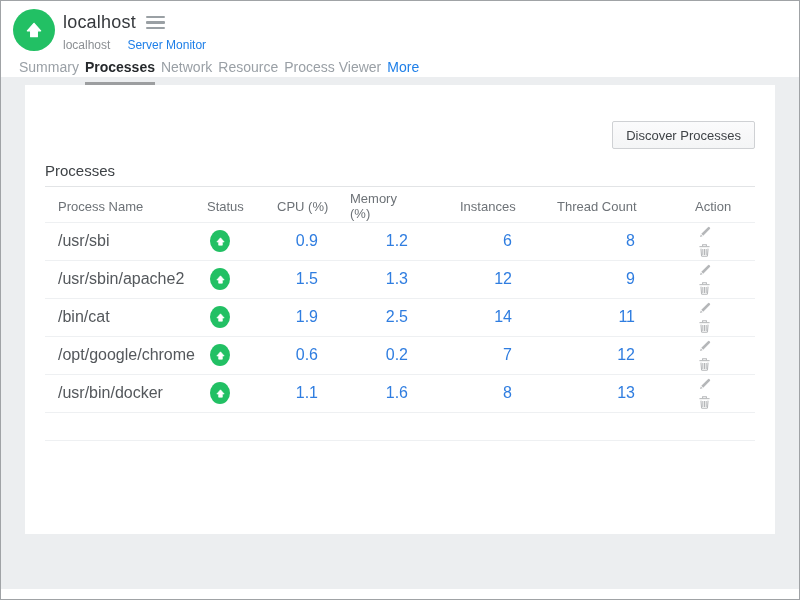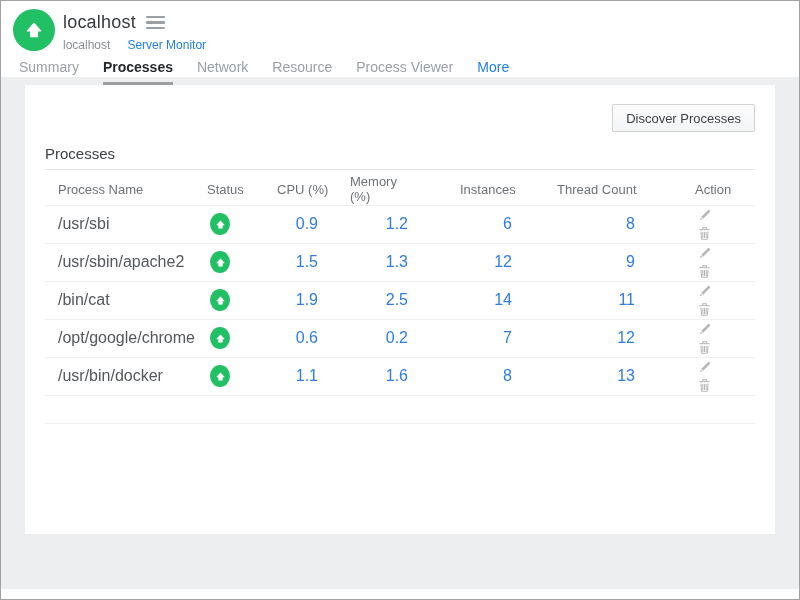--- a/index.html
+++ b/index.html
@@ -33,32 +33,32 @@
   .hamburger span { display:block; width:19px; height:2.5px; background:#9aa0a4; border-radius:1px; }
   .subtitle-row {
     position:absolute; left:62px; top:37px;
     display:flex; align-items:center; gap:17px; font-size:12px;
   }
   .subtitle-host { color:#8b8f93; }
   .subtitle-link { color:var(--blue,#1e7fe8); cursor:pointer; text-decoration:none; }
   
   .tabs {
     position:absolute; left:18px; top:58px;
-    display:flex; gap:24px; list-style:none; align-items:flex-start;
+    display:flex; gap:6px; list-style:none; align-items:flex-start;
   }
   .tab {
     font-size:14px; color:#9aa0a6; cursor:pointer;
     padding-bottom:7px; border-bottom:3px solid transparent; white-space:nowrap;
   }
   .tab.active { color:#26292c; font-weight:600; border-bottom-color:#9c9ea0; }
   .tab.link { color:var(--blue,#1e7fe8); }
   
   .page-body { background:var(--pagebg,#eceef0); height:512px; padding-top:8px; }
   .card { width:750px; height:449px; margin:0 auto; background:#fff; padding:0 20px; }
-  .toolbar { display:flex; justify-content:flex-end; padding-top:19px; }
+  .toolbar { display:flex; justify-content:flex-end; padding-top:36px; }
   .discover-btn {
     height:28px; padding:0 13px; font-size:13px; color:#3f4347;
     font-family:inherit;
     background:linear-gradient(#fbfbfc,#f4f5f6);
     border:1px solid #cfd1d4; border-radius:2px; cursor:pointer;
   }
   .section-title {
     margin-top:13px; font-size:15px; font-weight:400; color:#3e4246;
     padding-bottom:7px; border-bottom:1px solid #e2e4e6;
   }

